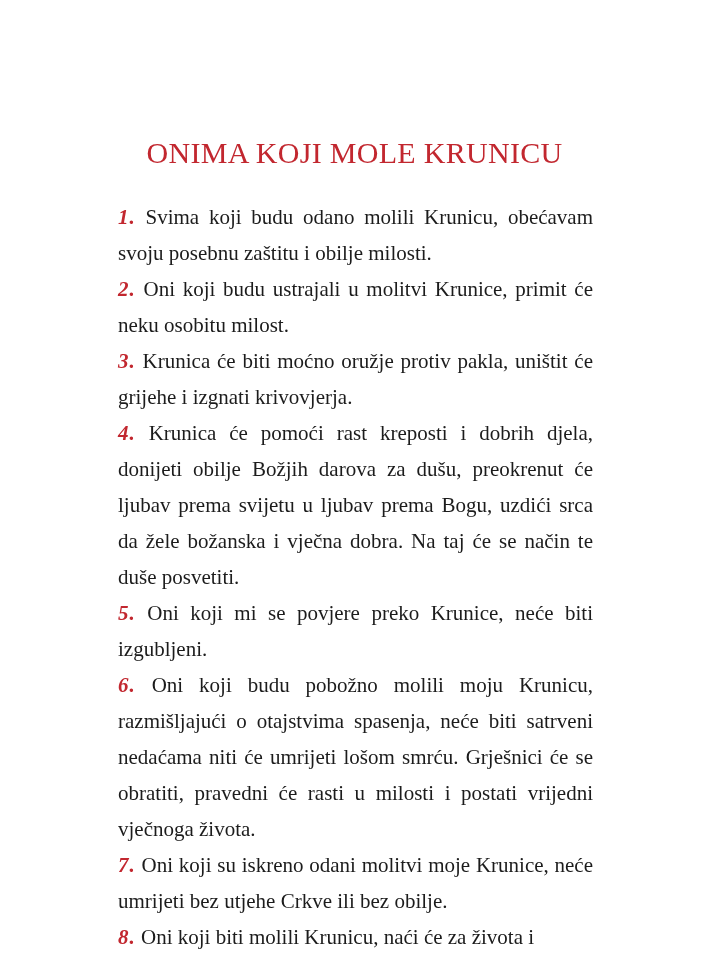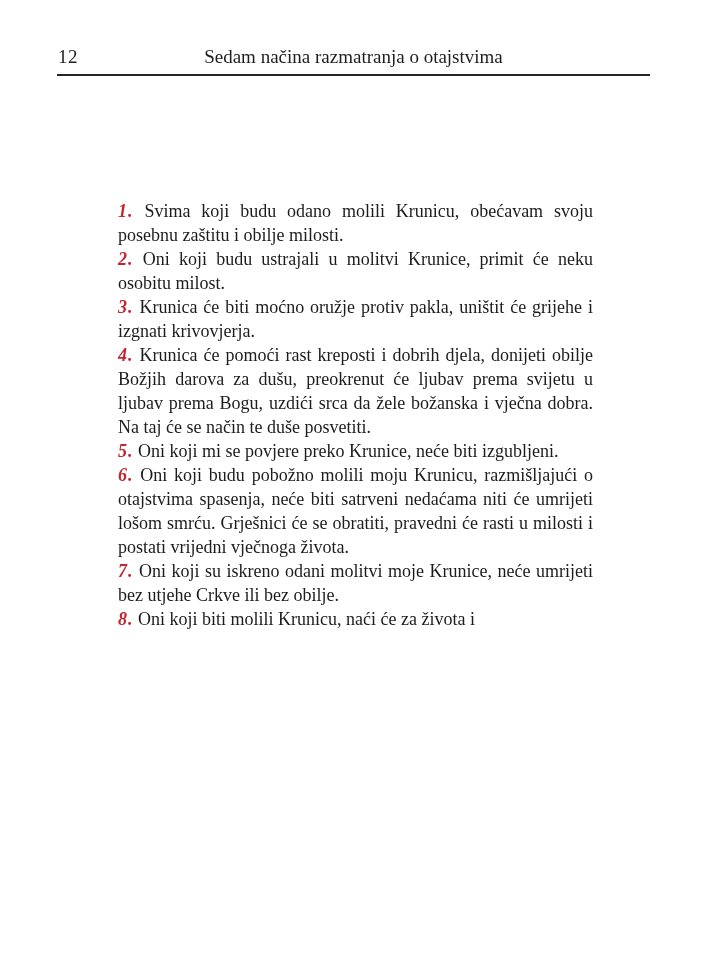--- a/index.html
+++ b/index.html
@@ -50,46 +50,43 @@
     font-size: 30px;
     line-height: 40px;
     font-weight: 500;
     letter-spacing: 0.3px;
   }
   .body-block {
     position: absolute;
     left: 118px;
     top: 199px;
     width: 475px;
-    font-size: 18px;
-    line-height: 24px;
+    font-size: 21px;
+    line-height: 36px;
     text-align: justify;
     color: #1c1c1c;
   }
   .promise {
     margin: 0;
   }
   .promise-number {
     font-weight: bold;
     font-style: italic;
     letter-spacing: 1px;
   }
 </style>
 </head>
 <body>
 
 <div class="page">
 
-  <div class="running-header">
-    <span class="page-number">12</span>
-    <span class="running-title">Sedam načina razmatranja o otajstvima</span>
-  </div>
 
   <div class="chapter-title" style="color: rgb(194, 39, 47);">
     <br>
+    <span>ONIMA KOJI MOLE KRUNICU</span>
   </div>
 
   <div class="body-block">
     <p class="promise">
       <span class="promise-number" style="color: rgb(194, 39, 47);">1.</span>
       <span>Svima koji budu odano molili Krunicu, obećavam svoju posebnu zaštitu i obilje milosti.</span>
     </p>
     <p class="promise">
       <span class="promise-number" style="color: rgb(194, 39, 47);">2.</span>
       <span>Oni koji budu ustrajali u molitvi Krunice, primit će neku osobitu milost.</span>

